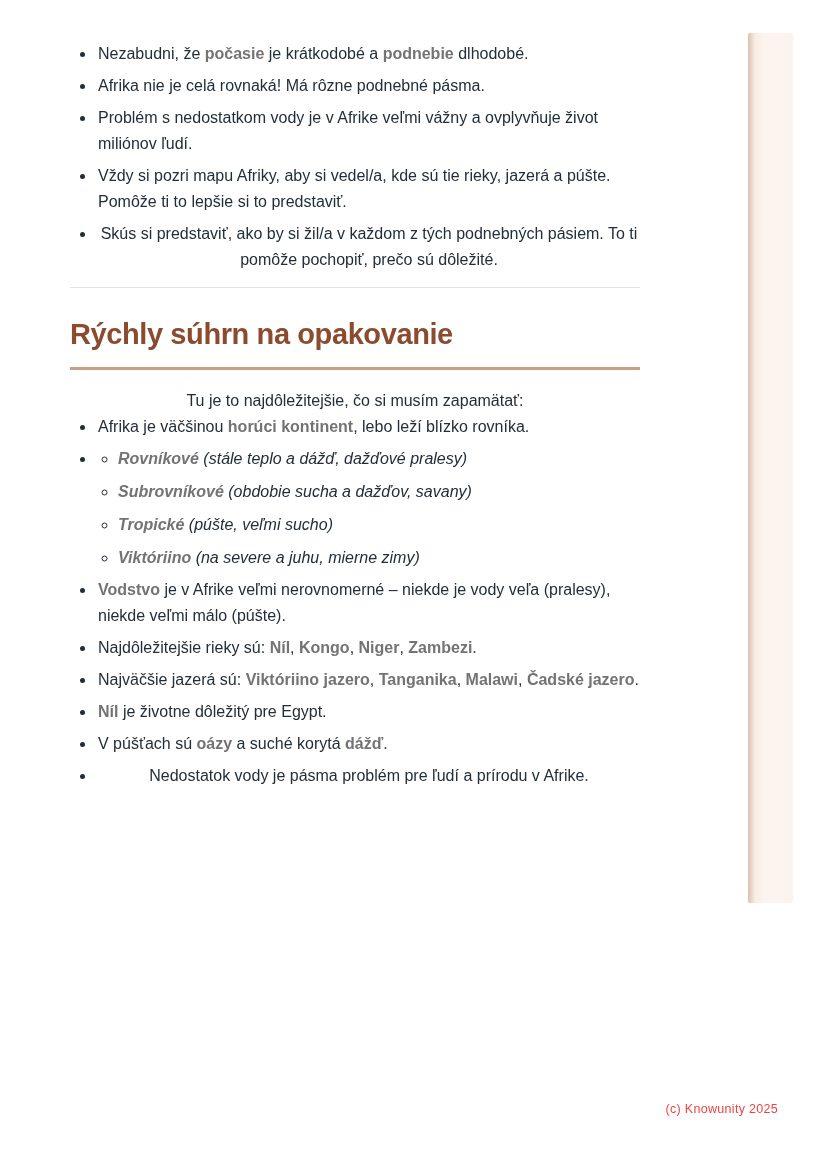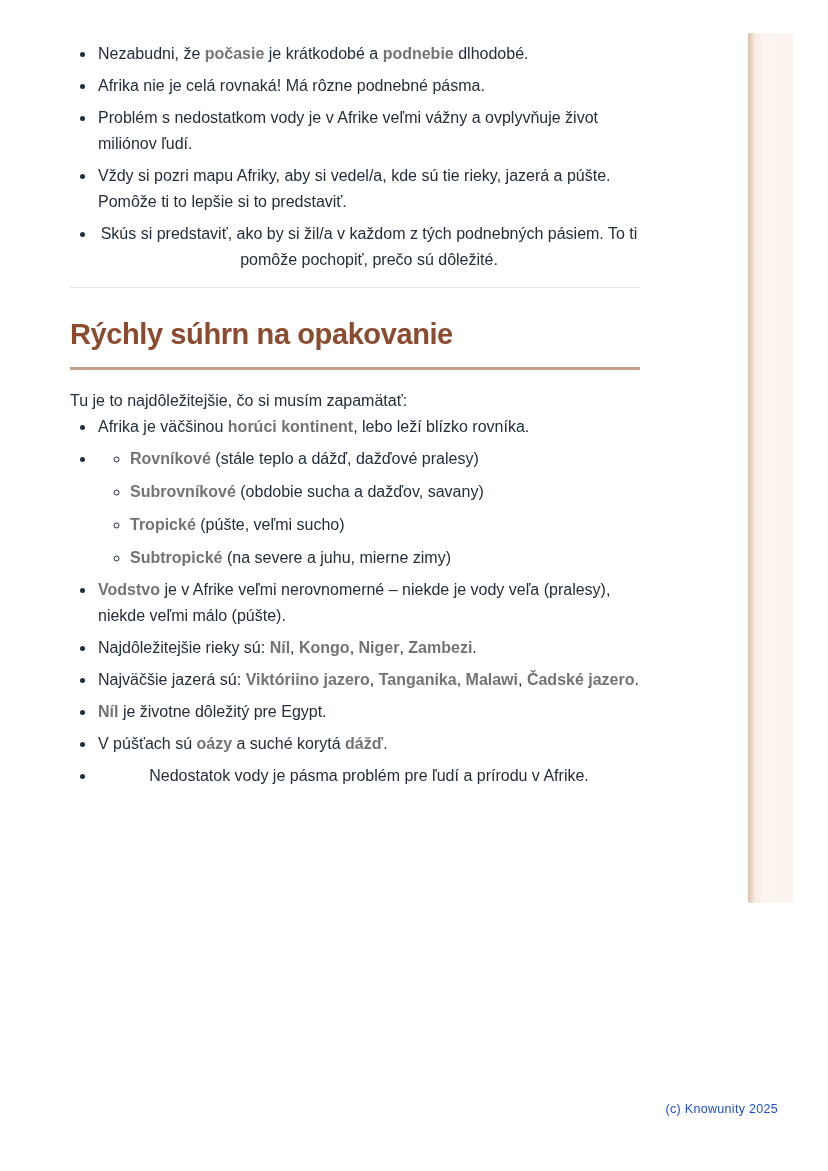--- a/index.html
+++ b/index.html
@@ -41,46 +41,47 @@
   }
   .heading-underline {
     height: 3px;
     background: #c7a086;
     margin-top: 14px;
   }
   .intro-p {
     margin: 18px 0 0 0;
     font-size: 16px;
     line-height: 26px;
+    text-align: center;
   }
   .summary-list { margin-top: 22px; }
   ul.sublist {
     list-style: circle;
     margin: 3px 0 5px 0;
     padding-left: 20px;
     font-size: 16px;
     line-height: 26px;
   }
-  ul.sublist > li { margin: 0 0 7px 12px; }
+  ul.sublist > li { margin: 0 0 7px 0; font-style: italic; }
   ul.sublist > li:last-child { margin-bottom: 0; }
   .page-edge {
     position: absolute;
     left: 748px; top: 33px;
     width: 45px; height: 870px;
     border-radius: 2px;
     background: linear-gradient(to right,
       #d9c2b0 0px, #e6d3c3 3px, #f7ede4 7px,
       #fcf5ef 18px, #fbf4ee 100%);
   }
   .footer {
     position: absolute;
     top: 1102px; right: 50px;
     font-size: 12.5px;
     letter-spacing: 0.3px;
-    color: #1d4ed8;
+    color: #ef4444;
   }
 </style>
 </head>
 <body>
 
 <div class="page">
 
   <div class="content">
 
     <ul class="list top-list">
@@ -112,21 +113,21 @@
 
         <li>
           <ul class="sublist">
 
               <li><strong>Rovníkové</strong> (stále teplo a dážď, dažďové pralesy)</li>
 
               <li><strong>Subrovníkové</strong> (obdobie sucha a dažďov, savany)</li>
 
               <li><strong>Tropické</strong> (púšte, veľmi sucho)</li>
 
-              <li><strong>Subtropické</strong> (na severe a juhu, mierne zimy)</li>
+              <li><strong>Viktóriino</strong> (na severe a juhu, mierne zimy)</li>
             </ul>
         </li>
 
         <li>
           <span><strong>Vodstvo</strong> je v Afrike veľmi nerovnomerné – niekde je vody veľa (pralesy), niekde veľmi málo (púšte).</span>
           
         </li>
 
         <li>
           <span>Najdôležitejšie rieky sú: <strong>Níl</strong>, <strong>Kongo</strong>, <strong>Niger</strong>, <strong>Zambezi</strong>.</span>

